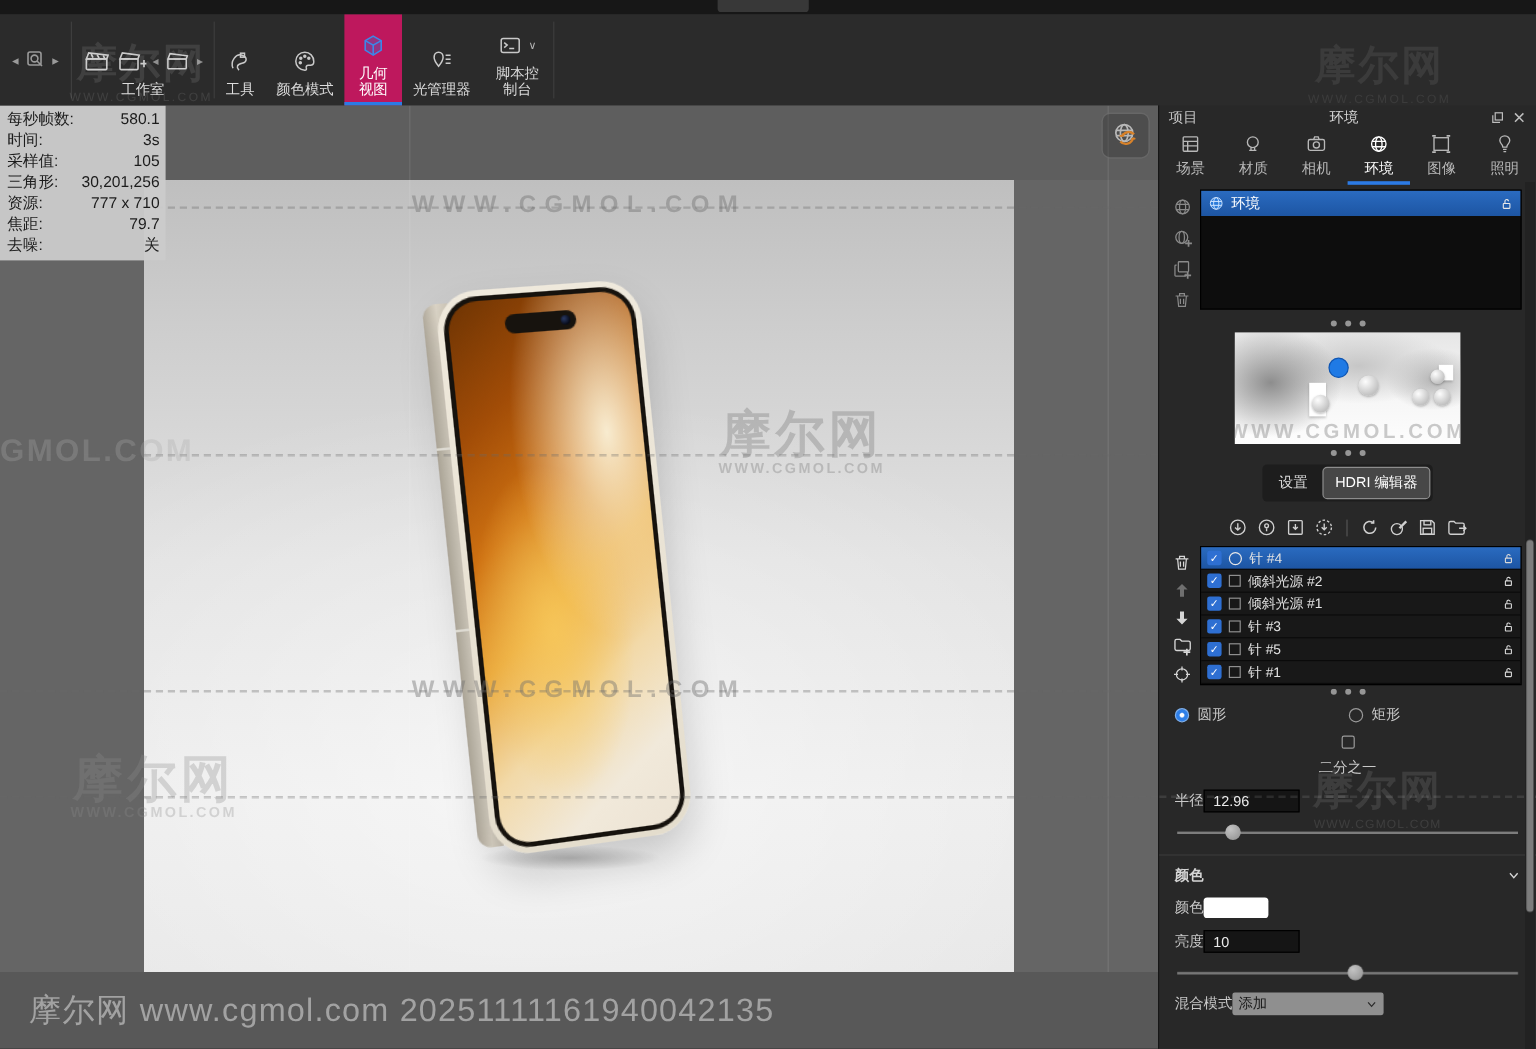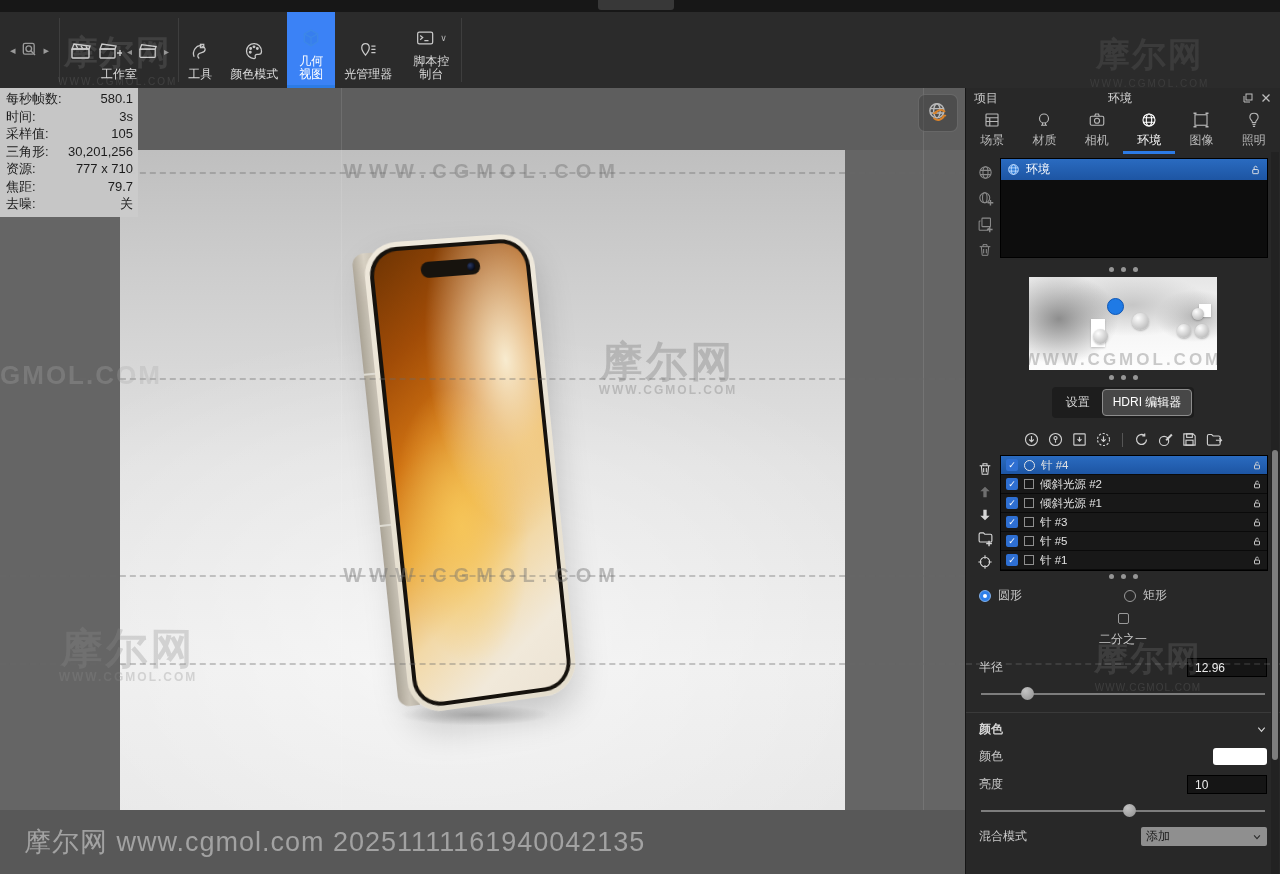--- a/index.html
+++ b/index.html
@@ -12,21 +12,21 @@
   .titlebar-notch { position:absolute; left:598px; top:0; width:76px; height:10px; background:#383838; border-radius:0 0 3px 3px; }
 
   
   .toolbar { position:absolute; left:0; top:12px; width:1280px; height:76px; background:#2b2b2b;
              display:flex; align-items:stretch; color:#d6d6d6; }
   .nav-widget { display:flex; align-items:center; gap:4px; padding:0 10px; color:#9a9a9a; }
   .navarr { font-size:11px; }
   .tb-sep { width:1px; background:#3e3e3e; margin:6px 0; }
   .tb-group, .tb-btn { display:flex; flex-direction:column; align-items:center; justify-content:flex-end;
                        padding:6px 9px 7px; gap:5px; cursor:default; }
-  .tb-btn.active { background:#3b82f6; border-bottom:3px solid #2c7be5; padding-bottom:4px; }
+  .tb-btn.active { background:#be185d; border-bottom:3px solid #2c7be5; padding-bottom:4px; }
   .tb-btn.active .tb-label { color:#fff; }
   .tb-label { font-size:12px; line-height:13px; text-align:center; color:#dcdcdc; word-break:break-all; }
   .lbl-w54 { max-width:54px; } .lbl-w30 { max-width:30px; } .lbl-w42 { max-width:42px; }
   .tb-ico { height:24px; display:flex; align-items:center; gap:3px; color:#c9c9c9; }
   .tb-btn.active .tb-ico { color:#3d87e8; }
   .ws-icons { display:flex; align-items:center; gap:5px; height:24px; color:#c9c9c9; }
   .ws-small { font-size:10px; color:#8f8f8f; }
   svg.svgi { display:block; }
   .chev { font-size:9px; color:#b5b5b5; }
 
@@ -146,21 +146,21 @@
   .shape-ci { width:11px; height:11px; border:1px solid #e8e8e8; border-radius:50%; }
 
   .radio-row { display:flex; align-items:center; padding:8px 13px 0; }
   .radio-item { display:flex; align-items:center; gap:7px; }
   .radio-item.first { width:145px; }
   .radio { width:12px; height:12px; border-radius:50%; border:1px solid #9a9a9a; }
   .radio.on { border-color:#7fb0ec; background:radial-gradient(circle, #fff 0%, #fff 20%, #2e7fe8 35%, #2e7fe8 100%); }
   .check-row { display:flex; align-items:center; gap:7px; padding:9px 13px 0;flex-direction:column; }
   .cbx-empty { width:11px; height:11px; border:1px solid #9a9a9a; border-radius:2px; }
 
-  .field-row { display:flex; justify-content:space-between; align-items:center; padding:10px 13px 0; }
+  .field-row { display:flex; align-items:center; padding:10px 13px 0; }
   .field-input { width:80px; height:19px; background:#151515; border:1px solid #000; color:#ececec;
                  font-size:12px; display:flex; align-items:center; padding-left:7px; }
   .slider { position:relative; margin:10px 15px 0; height:13px; }
   .slider .track { position:absolute; left:0; right:0; top:6px; height:2px; background:#7d7d7d; }
   .slider .handle { position:absolute; top:0; width:13px; height:13px; border-radius:50%;
                     background:radial-gradient(circle at 35% 30%, #c4c4c4, #8d8d8d); }
 
   .section-head { display:flex; justify-content:space-between; align-items:center;
                   border-top:1px solid #3a3a3a; margin-top:12px; padding:8px 13px 0; color:#d4d4d4; font-weight:bold; }
   .swatch { width:54px; height:17px; background:#ffffff; border-radius:3px; }

